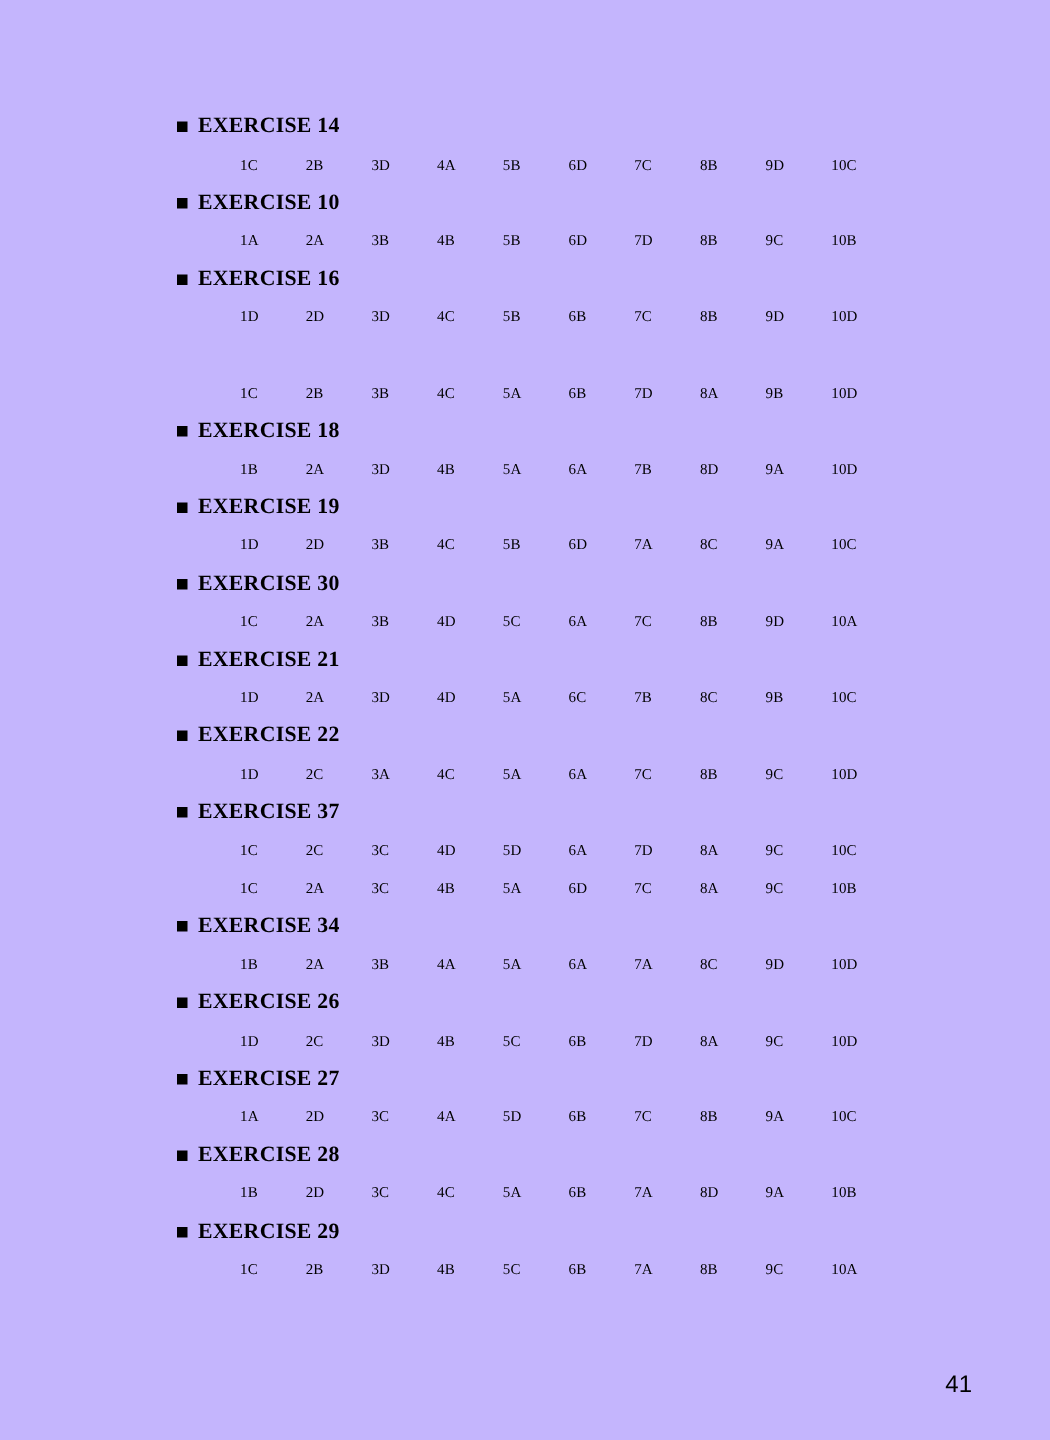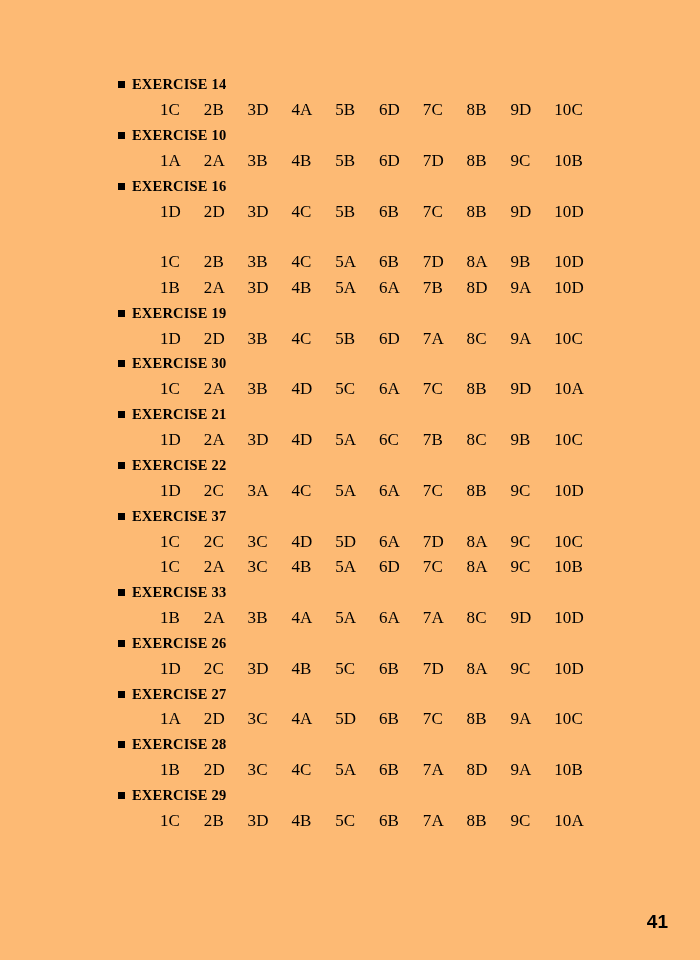--- a/index.html
+++ b/index.html
@@ -5,21 +5,21 @@
 <style>
   html, body {
     margin: 0;
     padding: 0;
     background: #ffffff;
   }
   .page {
     position: relative;
     width: 700px;
     height: 960px;
-    background: #fdba74;
+    background: #c4b5fd;
     overflow: hidden;
     font-family: "Liberation Serif", "DejaVu Serif", serif;
     color: #000000;
   }
   .content {
     position: absolute;
     left: 118px;
     top: 72px;
     width: 480px;
   }
@@ -46,39 +46,39 @@
     display: inline-block;
   }
   
   .ans-row {
     display: grid;
     grid-template-columns: repeat(10, 1fr);
     height: 25.4px;
     align-items: center;
     margin-left: 42px;
     width: 438px;
-    font-size: 17px;
+    font-size: 10px;
     font-family: "Liberation Serif", "DejaVu Serif", serif;
   }
   .ans-cell {
     text-align: left;
     white-space: nowrap;
     letter-spacing: 0.1px;
   }
   
   .spacer-line {
     height: 25.4px;
   }
   .page-number {
     position: absolute;
-    right: 32px;
+    right: 52px;
     bottom: 27px;
     font-family: "Liberation Sans", "DejaVu Sans", sans-serif;
-    font-weight: bold;
-    font-size: 19px;
+    font-weight: normal;
+    font-size: 16px;
     color: #000000;
   }
 </style>
 </head>
 <body>
 
 <div class="page">
   <div class="content">
       <div class="ex-head">
         <span class="bullet"></span>
@@ -134,20 +134,24 @@
         <span class="ans-cell">2B</span>
         <span class="ans-cell">3B</span>
         <span class="ans-cell">4C</span>
         <span class="ans-cell">5A</span>
         <span class="ans-cell">6B</span>
         <span class="ans-cell">7D</span>
         <span class="ans-cell">8A</span>
         <span class="ans-cell">9B</span>
         <span class="ans-cell">10D</span>
       </div>
+      <div class="ex-head">
+        <span class="bullet"></span>
+        <span class="ex-title">EXERCISE 18</span>
+      </div>
       <div class="ans-row">
         <span class="ans-cell">1B</span>
         <span class="ans-cell">2A</span>
         <span class="ans-cell">3D</span>
         <span class="ans-cell">4B</span>
         <span class="ans-cell">5A</span>
         <span class="ans-cell">6A</span>
         <span class="ans-cell">7B</span>
         <span class="ans-cell">8D</span>
         <span class="ans-cell">9A</span>
@@ -240,21 +244,21 @@
         <span class="ans-cell">4B</span>
         <span class="ans-cell">5A</span>
         <span class="ans-cell">6D</span>
         <span class="ans-cell">7C</span>
         <span class="ans-cell">8A</span>
         <span class="ans-cell">9C</span>
         <span class="ans-cell">10B</span>
       </div>
       <div class="ex-head">
         <span class="bullet"></span>
-        <span class="ex-title">EXERCISE 33</span>
+        <span class="ex-title">EXERCISE 34</span>
       </div>
       <div class="ans-row">
         <span class="ans-cell">1B</span>
         <span class="ans-cell">2A</span>
         <span class="ans-cell">3B</span>
         <span class="ans-cell">4A</span>
         <span class="ans-cell">5A</span>
         <span class="ans-cell">6A</span>
         <span class="ans-cell">7A</span>
         <span class="ans-cell">8C</span>

